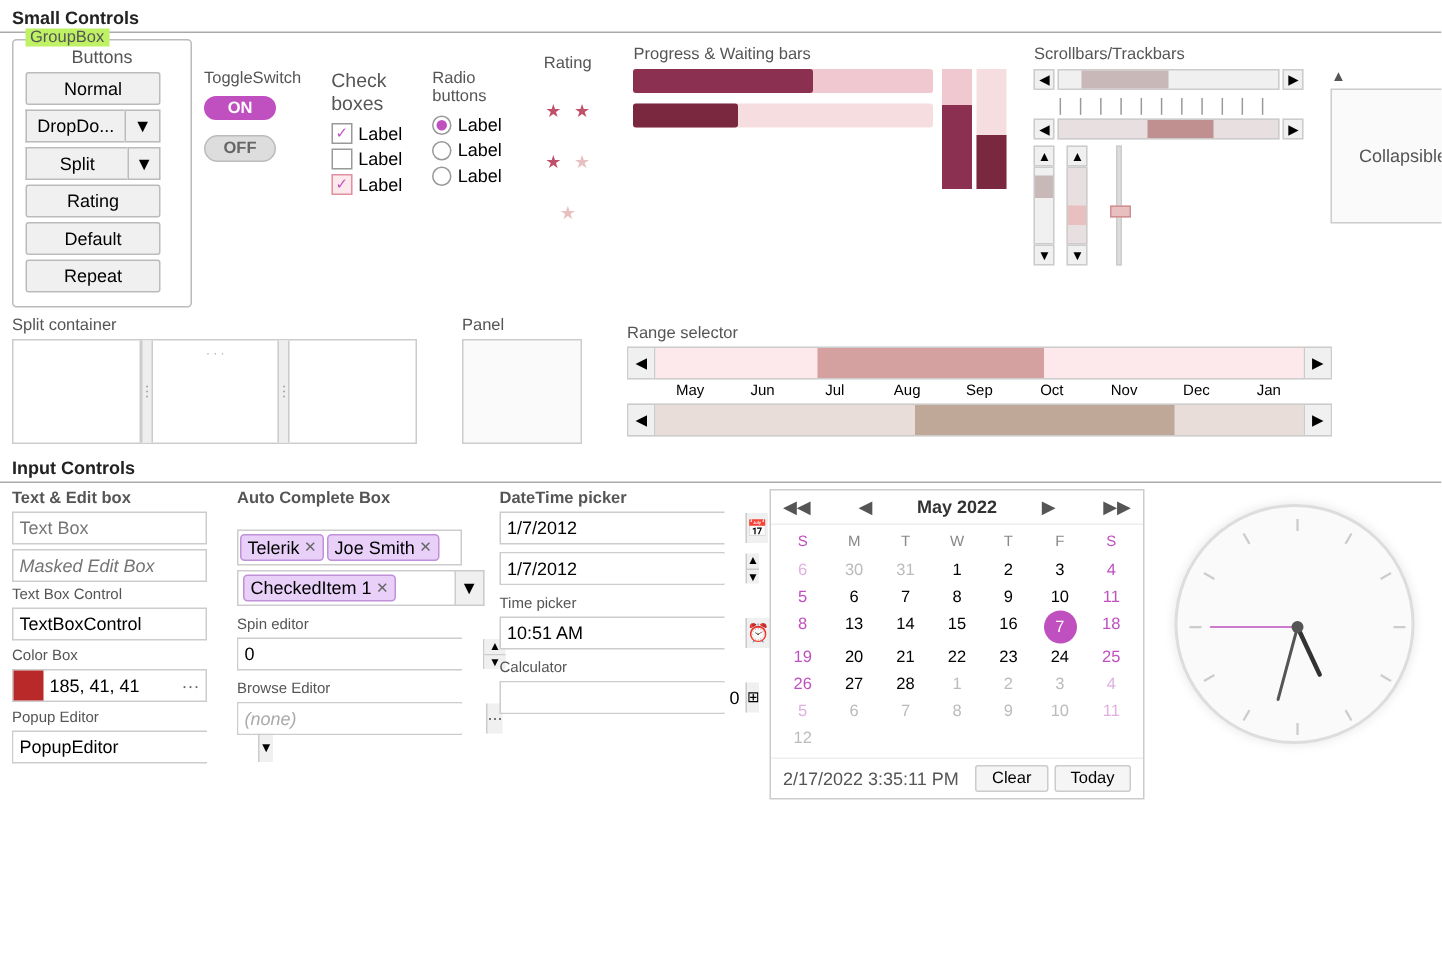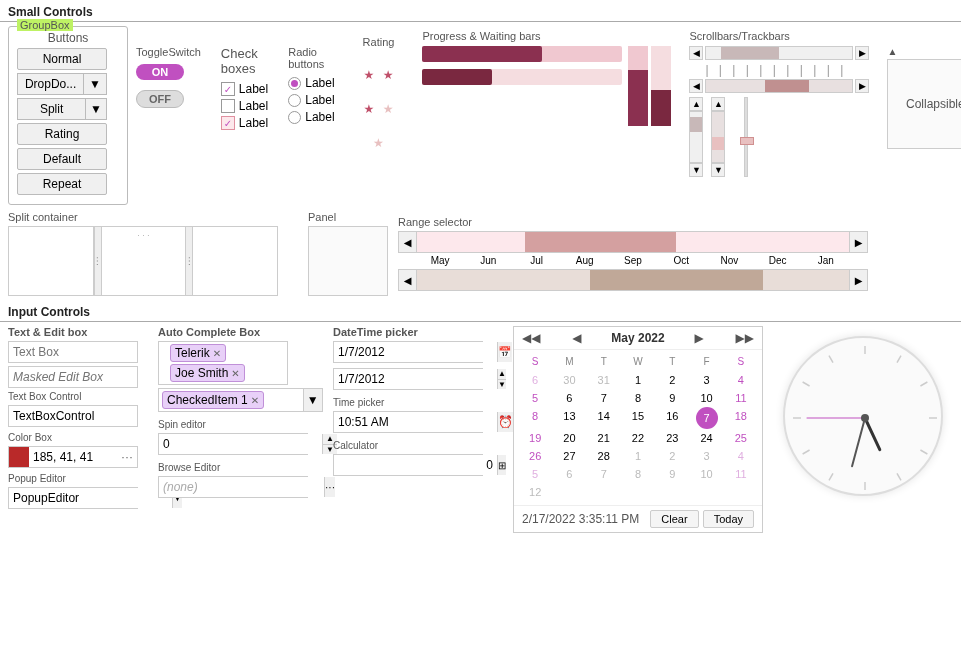--- a/index.html
+++ b/index.html
@@ -49,21 +49,21 @@
     .scrollbar-btn { background: #f0f0f0; border: 1px solid #ccc; width: 14px; height: 14px; display: flex; align-items: center; justify-content: center; font-size: 9px; cursor: pointer; }
 
     
     .collapsible-panel { border: 1px solid #ccc; width: 130px; height: 90px; display: flex; align-items: center; justify-content: center; font-size: 11px; color: #555; background: #fafafa; }
     .text-input { border: 1px solid #ccc; padding: 2px 4px; background: #fff; width: 130px; height: 22px; }
     .text-input-placeholder { color: #aaa; font-style: italic; }
 
     
     .autocomplete-tag { display: inline-flex; align-items: center; background: #e8d0f8; border: 1px solid #c090d8; border-radius: 3px; padding: 1px 4px; margin: 1px; font-size: 11px; }
     .autocomplete-x { margin-left: 3px; cursor: pointer; color: #666; font-size: 10px; }
-    .autocomplete-box { border: 1px solid #ccc; background: #fff; min-height: 22px; display: flex; align-items: center; flex-wrap: wrap; padding: 1px 10px; width: 130px; }
+    .autocomplete-box { border: 1px solid #ccc; background: #fff; min-height: 22px; display: flex; align-items: center; flex-wrap: wrap; padding: 1px 0; width: 150px; margin-top: 12px; }
     .autocomplete-box2 { border: 1px solid #ccc; background: #fff; min-height: 22px; display: flex; align-items: center; flex-wrap: wrap; padding: 1px 2px; width: 150px; }
 
     
     .spin-box { display: flex; border: 1px solid #ccc; width: 150px; height: 22px; }
     .spin-input { flex: 1; border: none; padding: 0 4px; }
     .spin-btns { display: flex; flex-direction: column; border-left: 1px solid #ccc; }
     .spin-btn { flex: 1; background: #f0f0f0; border: none; border-bottom: 1px solid #ccc; cursor: pointer; font-size: 8px; display: flex; align-items: center; justify-content: center; padding: 0 3px; }
     .spin-btn:last-child { border-bottom: none; }
 
     
@@ -309,21 +309,21 @@
         </div>
         <div style="flex:1;"></div>
       </div>
     </div>
 
     <div style="margin-left:20px;">
       <div style="font-size:11px; color:#555; margin-bottom:3px;">Panel</div>
       <div style="border:1px solid #ccc; width:80px; height:70px; background:#fafafa;"></div>
     </div>
 
-    <div style="">
+    <div style="margin-left:20px;">
       <div style="font-size:11px; color:#555; margin-bottom:3px;">Range selector</div>
 
       <div style="display:flex; align-items:center; width:470px; border:1px solid #ccc; height:22px; background:#fafafa;">
         <div style="width:18px; height:100%; display:flex; align-items:center; justify-content:center; background:#f0f0f0; border-right:1px solid #ccc; cursor:pointer; font-size:10px;">◀</div>
         <div style="flex:1; background:#fde8ec; height:100%; position:relative;">
           <div style="position:absolute; background:#d4a0a0; height:100%; top:0; left:25%; width:35%;"></div>
         </div>
         <div style="width:18px; height:100%; display:flex; align-items:center; justify-content:center; background:#f0f0f0; border-left:1px solid #ccc; cursor:pointer; font-size:10px;">▶</div>
       </div>
 

